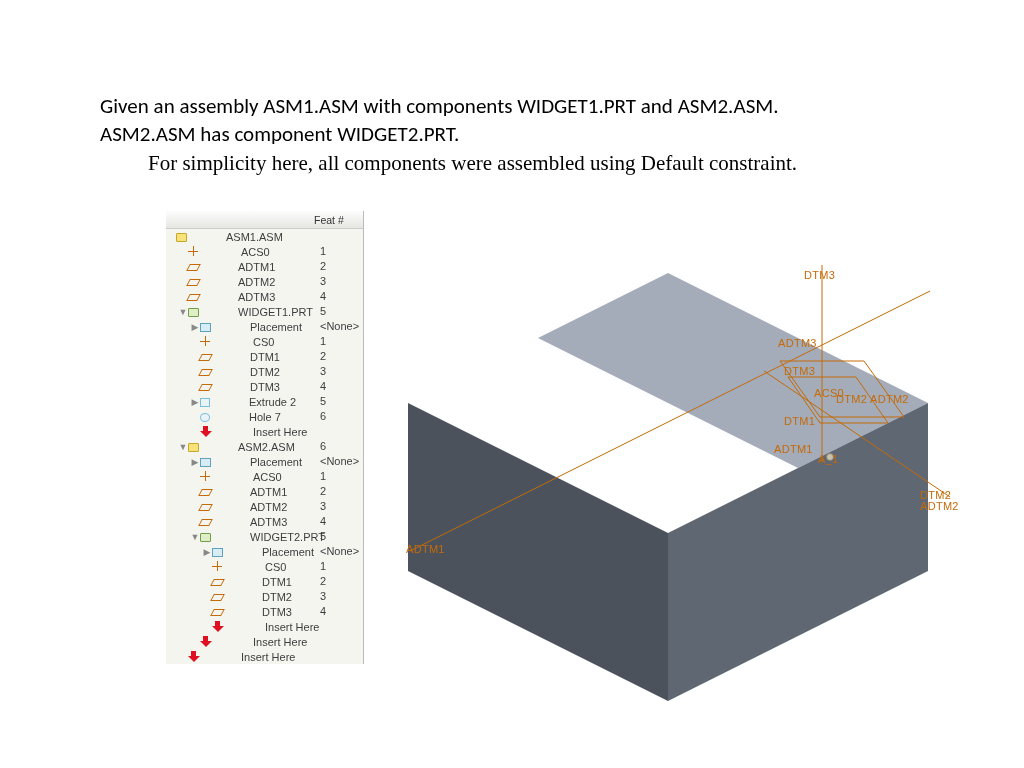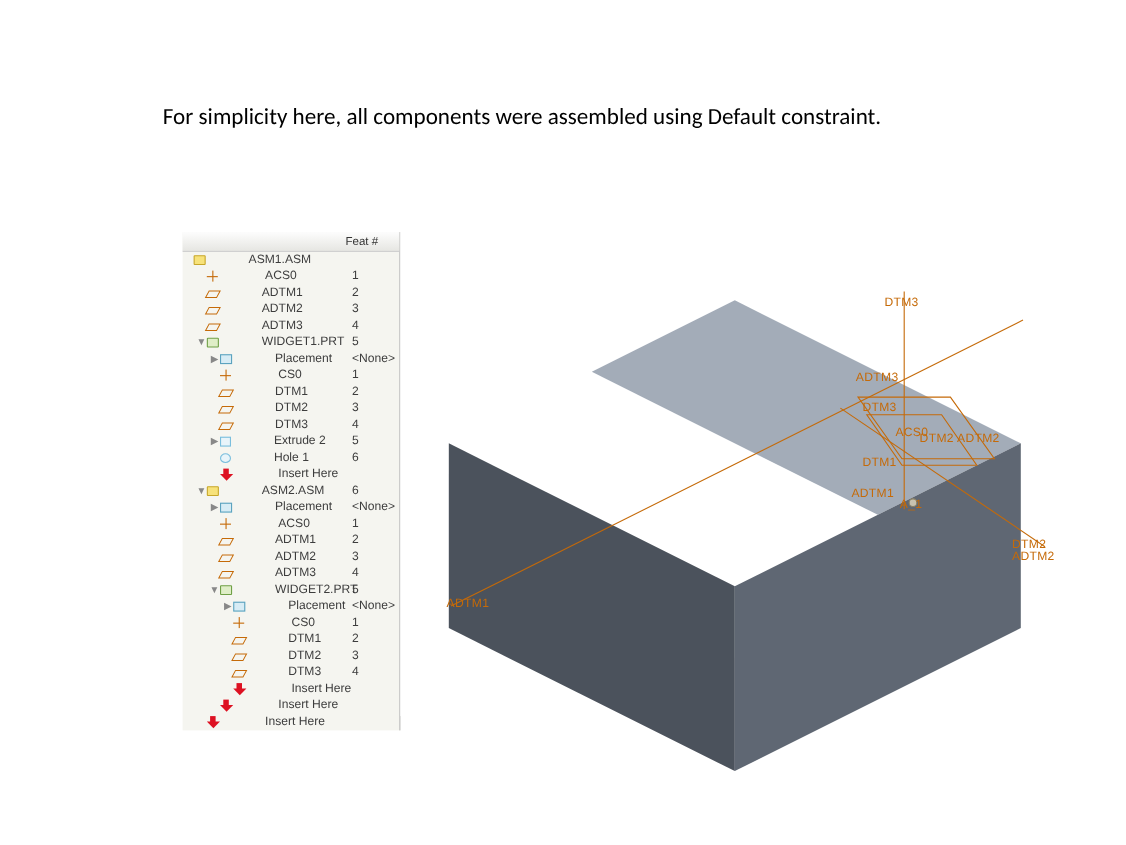--- a/index.html
+++ b/index.html
@@ -1,18 +1,18 @@
 <!DOCTYPE html>
 <html><head>
 <meta charset="utf-8">
 <style>
   * { box-sizing: border-box; margin: 0; padding: 0; }
   body { font-family: Calibri, Arial, sans-serif; background: #fff; width: 1024px; height: 768px; position: relative; }
   .caption { position: absolute; left: 100px; top: 92px; font-size: 21px; color: #000; line-height: 1.35; }
-  .caption .indent { padding-left: 48px; }
+  .caption .indent { padding-left: 48px; font-family: Liberation Serif, serif; }
   .panel { position: absolute; left: 166px; top: 211px; width: 198px; background: #f5f5f0; border-right: 1px solid #bbb; font-family: Tahoma, Arial, sans-serif; font-size: 11px; }
   .col-header { background: linear-gradient(#fdfdfd,#e6e6e2); border-bottom: 1px solid #ccc; height: 18px; line-height: 18px; font-size: 10.5px; color: #333; }
   .col-header .feat { display: inline-block; margin-left: 148px; font-weight: normal; }
   .row { height: 15px; line-height: 15px; white-space: nowrap; overflow: hidden; color: #444; }
   .indent-pad { display: inline-block; }
   .tw { display: inline-block; width: 10px; text-align: center; color: #888; font-size: 9px; cursor: pointer; vertical-align: middle; user-select: none; }
   .tw.none { visibility: hidden; }
   .ic { display: inline-block; width: 14px; height: 12px; vertical-align: middle; margin-right: 2px; }
   .lbl { display: inline-block; vertical-align: middle; color: #3d3d3d; margin-left: 37px; }
   .feat-col { position: absolute; left: 154px; color: #3d3d3d; }
@@ -33,41 +33,43 @@
   .face { position: absolute; }
   .face.top  { width: 260px; height: 130px; background: #a3acb8; transform: matrix(1,0.5,-1,0.5,260,0); transform-origin: 0 0; }
   .face.left { width: 260px; height: 168px; background: #4b525c; transform: matrix(1,0.5,0,1,0,130); transform-origin: 0 0; }
   .face.right{ width: 260px; height: 168px; background: #5f6773; transform: matrix(1,-0.5,0,1,260,260); transform-origin: 0 0; }
   .dlabel { position: absolute; font-family: Arial, sans-serif; font-size: 11px; color: #c56a08; letter-spacing: .3px; }
 </style>
 </head>
 <body>
 
 <div class="caption">
+  <div>Given an assembly ASM1.ASM with components WIDGET1.PRT and ASM2.ASM.</div>
+  <div>ASM2.ASM has component WIDGET2.PRT.</div>
   <div class="indent">For simplicity here, all components were assembled using Default constraint.</div>
 </div>
 
 <div class="panel">
   <div class="col-header">
     <span class="feat">Feat #</span>
   </div>
   <div id="tree-rows">
       <div class="row"><span class="indent-pad" style="width: 0px;"></span><span class="tw none"></span><span class="ic ic-asm"></span><span class="lbl">ASM1.ASM</span><span class="feat-col"></span></div>
       <div class="row"><span class="indent-pad" style="width: 12px;"></span><span class="tw none"></span><span class="ic ic-csys"></span><span class="lbl">ACS0</span><span class="feat-col">1</span></div>
       <div class="row"><span class="indent-pad" style="width: 12px;"></span><span class="tw none"></span><span class="ic ic-datum"></span><span class="lbl">ADTM1</span><span class="feat-col">2</span></div>
       <div class="row"><span class="indent-pad" style="width: 12px;"></span><span class="tw none"></span><span class="ic ic-datum"></span><span class="lbl">ADTM2</span><span class="feat-col">3</span></div>
       <div class="row"><span class="indent-pad" style="width: 12px;"></span><span class="tw none"></span><span class="ic ic-datum"></span><span class="lbl">ADTM3</span><span class="feat-col">4</span></div>
       <div class="row"><span class="indent-pad" style="width: 12px;"></span><span class="tw">▼</span><span class="ic ic-prt"></span><span class="lbl">WIDGET1.PRT</span><span class="feat-col">5</span></div>
       <div class="row"><span class="indent-pad" style="width: 24px;"></span><span class="tw">▶</span><span class="ic ic-place"></span><span class="lbl">Placement</span><span class="feat-col">&lt;None&gt;</span></div>
       <div class="row"><span class="indent-pad" style="width: 24px;"></span><span class="tw none"></span><span class="ic ic-csys"></span><span class="lbl">CS0</span><span class="feat-col">1</span></div>
       <div class="row"><span class="indent-pad" style="width: 24px;"></span><span class="tw none"></span><span class="ic ic-datum"></span><span class="lbl">DTM1</span><span class="feat-col">2</span></div>
       <div class="row"><span class="indent-pad" style="width: 24px;"></span><span class="tw none"></span><span class="ic ic-datum"></span><span class="lbl">DTM2</span><span class="feat-col">3</span></div>
       <div class="row"><span class="indent-pad" style="width: 24px;"></span><span class="tw none"></span><span class="ic ic-datum"></span><span class="lbl">DTM3</span><span class="feat-col">4</span></div>
       <div class="row"><span class="indent-pad" style="width: 24px;"></span><span class="tw">▶</span><span class="ic ic-ext"></span><span class="lbl">Extrude 2</span><span class="feat-col">5</span></div>
-      <div class="row"><span class="indent-pad" style="width: 24px;"></span><span class="tw none"></span><span class="ic ic-hole"></span><span class="lbl">Hole 1</span><span class="feat-col">6</span></div>
+      <div class="row"><span class="indent-pad" style="width: 24px;"></span><span class="tw none"></span><span class="ic ic-hole"></span><span class="lbl">Hole 7</span><span class="feat-col">6</span></div>
       <div class="row"><span class="indent-pad" style="width: 24px;"></span><span class="tw none"></span><span class="ic ic-ins"></span><span class="lbl">Insert Here</span><span class="feat-col"></span></div>
       <div class="row"><span class="indent-pad" style="width: 12px;"></span><span class="tw">▼</span><span class="ic ic-asm"></span><span class="lbl">ASM2.ASM</span><span class="feat-col">6</span></div>
       <div class="row"><span class="indent-pad" style="width: 24px;"></span><span class="tw">▶</span><span class="ic ic-place"></span><span class="lbl">Placement</span><span class="feat-col">&lt;None&gt;</span></div>
       <div class="row"><span class="indent-pad" style="width: 24px;"></span><span class="tw none"></span><span class="ic ic-csys"></span><span class="lbl">ACS0</span><span class="feat-col">1</span></div>
       <div class="row"><span class="indent-pad" style="width: 24px;"></span><span class="tw none"></span><span class="ic ic-datum"></span><span class="lbl">ADTM1</span><span class="feat-col">2</span></div>
       <div class="row"><span class="indent-pad" style="width: 24px;"></span><span class="tw none"></span><span class="ic ic-datum"></span><span class="lbl">ADTM2</span><span class="feat-col">3</span></div>
       <div class="row"><span class="indent-pad" style="width: 24px;"></span><span class="tw none"></span><span class="ic ic-datum"></span><span class="lbl">ADTM3</span><span class="feat-col">4</span></div>
       <div class="row"><span class="indent-pad" style="width: 24px;"></span><span class="tw">▼</span><span class="ic ic-prt"></span><span class="lbl">WIDGET2.PRT</span><span class="feat-col">5</span></div>
       <div class="row"><span class="indent-pad" style="width: 36px;"></span><span class="tw">▶</span><span class="ic ic-place"></span><span class="lbl">Placement</span><span class="feat-col">&lt;None&gt;</span></div>
       <div class="row"><span class="indent-pad" style="width: 36px;"></span><span class="tw none"></span><span class="ic ic-csys"></span><span class="lbl">CS0</span><span class="feat-col">1</span></div>

